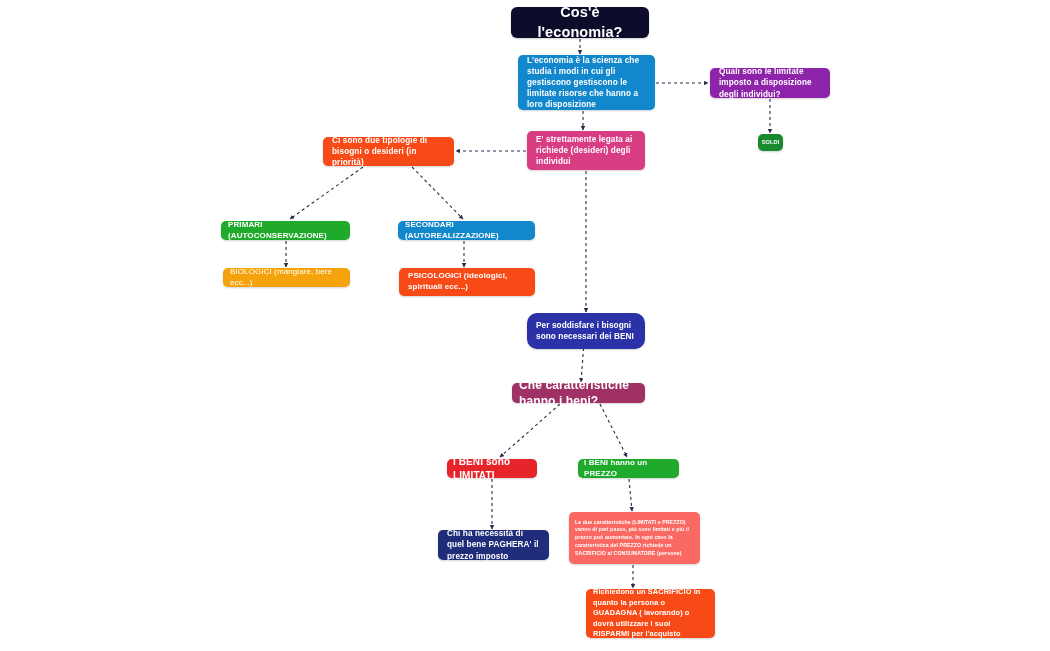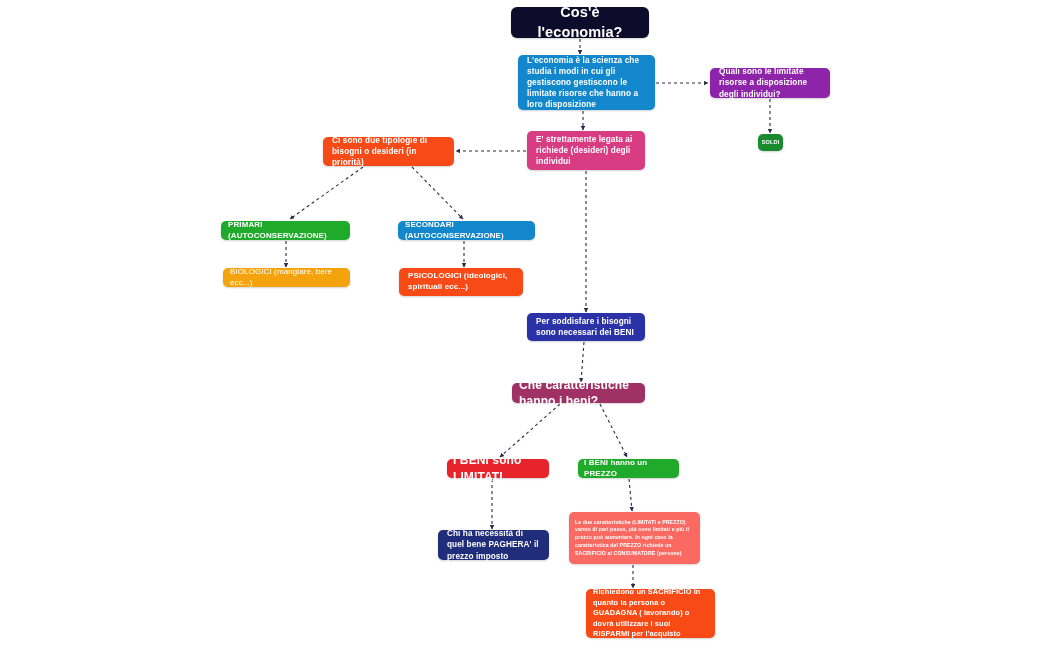--- a/index.html
+++ b/index.html
@@ -99,42 +99,43 @@
     padding: 3px 7px;
   }
   #n-biologici {
     left: 223px; top: 268px; width: 127px; height: 19px;
     background: #f5a30c;
     font-size: 8px;
     font-weight: 400;
     padding: 3px 7px;
   }
   #n-psico {
-    left: 399px; top: 268px; width: 124px; height: 28px;
+    left: 399px; top: 268px; width: 136px; height: 28px;
     background: #f84a16;
     font-size: 8px;
     font-weight: 700;
   }
   #n-beni {
-    left: 527px; top: 313px; width: 118px; height: 28px;
+    left: 527px; top: 313px; width: 118px; height: 36px;
     background: #2b32a8;
     font-size: 8.2px;
     font-weight: 600;
+    border-radius: 10px;
   }
   #n-caratt {
     left: 512px; top: 383px; width: 133px; height: 20px;
     background: #a03165;
     font-size: 12px;
     font-weight: 700;
     padding: 3px 7px;
   }
   #n-limitati {
-    left: 447px; top: 459px; width: 102px; height: 19px;
+    left: 447px; top: 459px; width: 90px; height: 19px;
     background: #e8242b;
-    font-size: 12px;
+    font-size: 10px;
     font-weight: 700;
     padding: 3px 6px;
   }
   #n-prezzo {
     left: 578px; top: 459px; width: 101px; height: 19px;
     background: #1faa2b;
     font-size: 8px;
     font-weight: 700;
     padding: 3px 6px;
   }
@@ -189,31 +190,31 @@
       <line x1="492" y1="479" x2="492" y2="529"></line>
       <line x1="629" y1="479" x2="632" y2="511"></line>
       <line x1="633" y1="565" x2="633" y2="588"></line>
     </g>
   </svg>
 
   <div class="node center" id="n-title" style="background: rgb(13, 13, 43);">Cos'è l'economia?</div>
 
   <div class="node left" id="n-def" style="background: rgb(18, 135, 204);">L'economia è la scienza che studia i modi in cui gli gestiscono gestiscono le limitate risorse che hanno a loro disposizione</div>
 
-  <div class="node left" id="n-risorse" style="background: rgb(142, 36, 170);">Quali sono le limitate risorse a disposizione degli individui?</div>
+  <div class="node left" id="n-risorse" style="background: rgb(142, 36, 170);">Quali sono le limitate imposto a disposizione degli individui?</div>
 
   <div class="node center" id="n-soldi" style="background: rgb(26, 138, 46);">SOLDI</div>
 
   <div class="node left" id="n-legata" style="background: rgb(216, 61, 132);">E' strettamente legata ai richiede (desideri) degli individui</div>
 
   <div class="node left" id="n-duetip" style="background: rgb(248, 74, 22);">Ci sono due tipologie di bisogni o desideri (in priorità)</div>
 
   <div class="node left" id="n-primari" style="background: rgb(31, 170, 43);">PRIMARI (AUTOCONSERVAZIONE)</div>
 
-  <div class="node left" id="n-secondari" style="background: rgb(18, 135, 204);">SECONDARI (AUTOCONSERVAZIONE)</div>
+  <div class="node left" id="n-secondari" style="background: rgb(18, 135, 204);">SECONDARI (AUTOREALIZZAZIONE)</div>
 
   <div class="node left" id="n-biologici" style="background: rgb(245, 163, 12);">BIOLOGICI (mangiare, bere ecc...)</div>
 
   <div class="node left" id="n-psico" style="background: rgb(248, 74, 22);">PSICOLOGICI (ideologici, spirituali ecc...)</div>
 
   <div class="node left" id="n-beni" style="background: rgb(43, 50, 168);">Per soddisfare i bisogni sono necessari dei BENI</div>
 
   <div class="node left" id="n-caratt" style="background: rgb(160, 49, 101);">Che caratteristiche hanno i beni?</div>
 
   <div class="node left" id="n-limitati" style="background: rgb(232, 36, 43);">I BENI sono LIMITATI</div>

